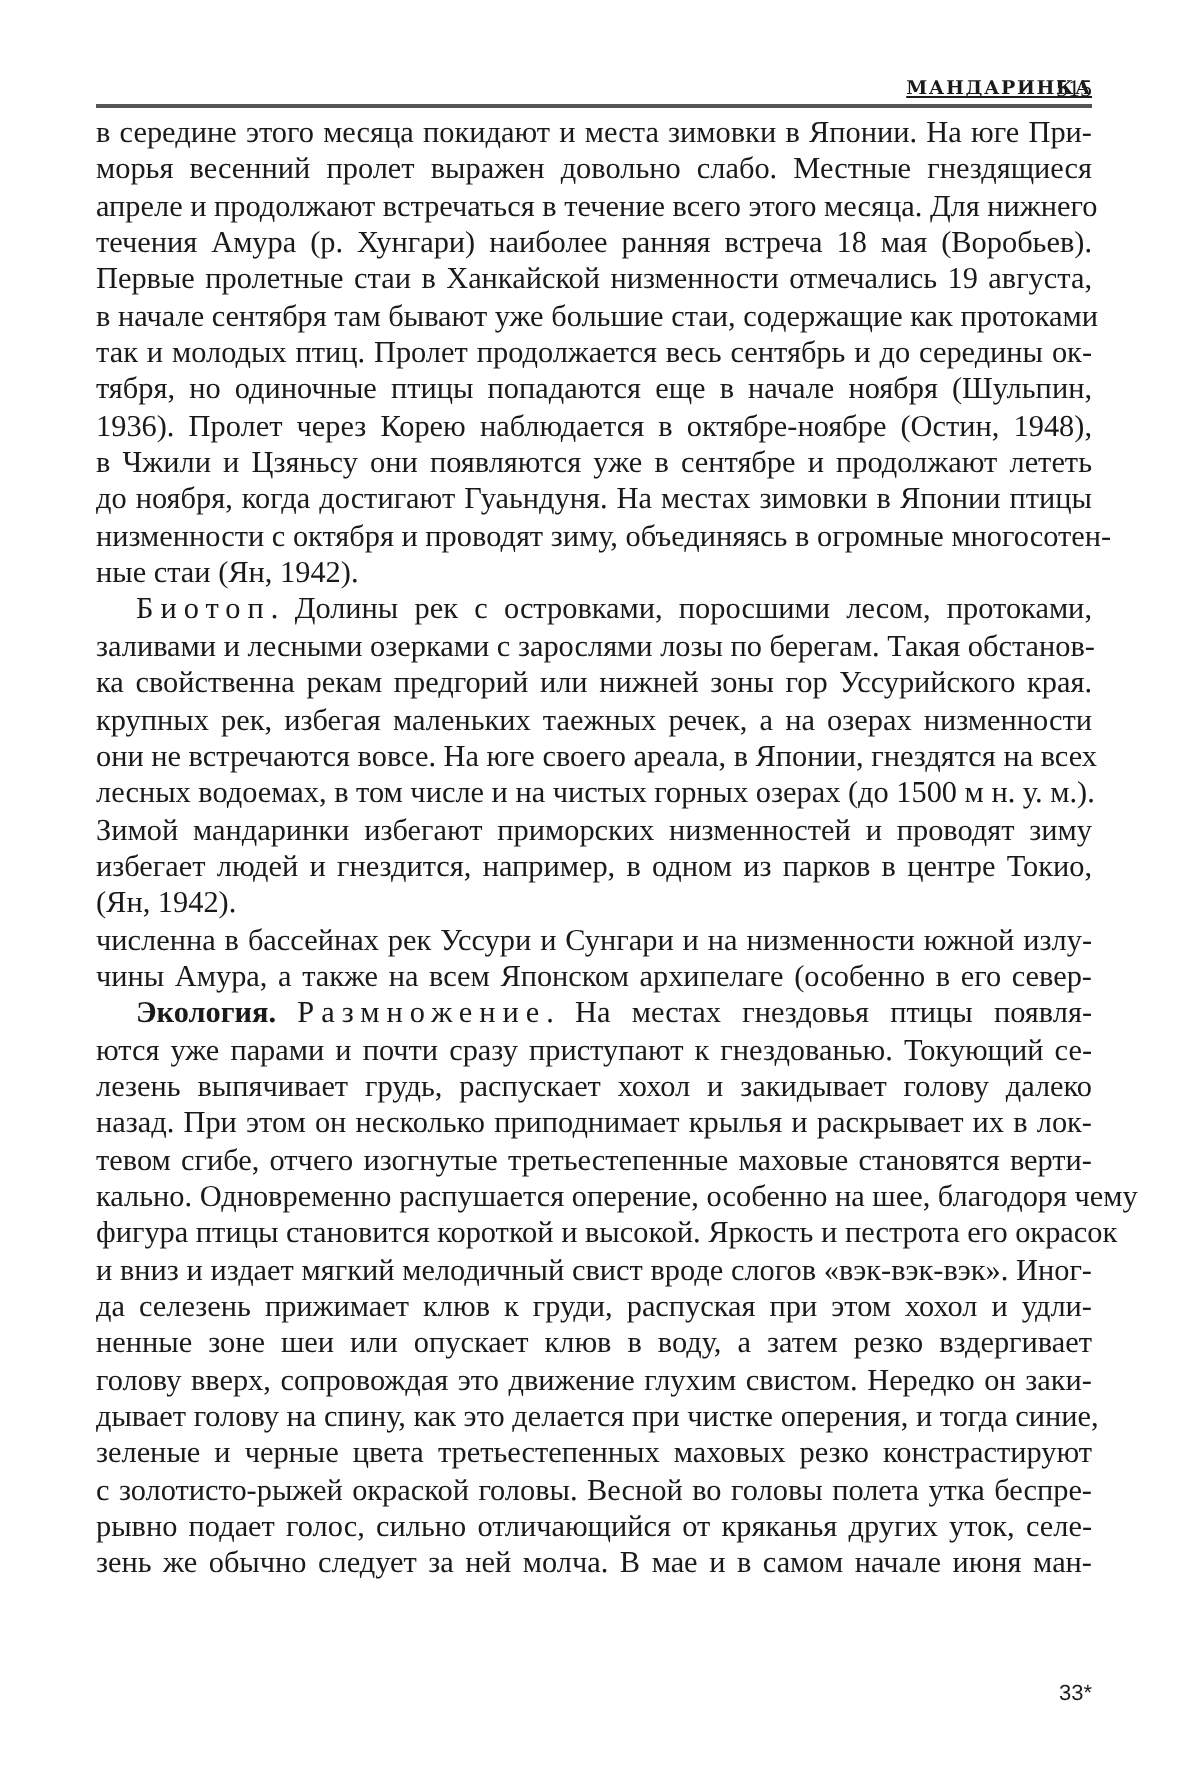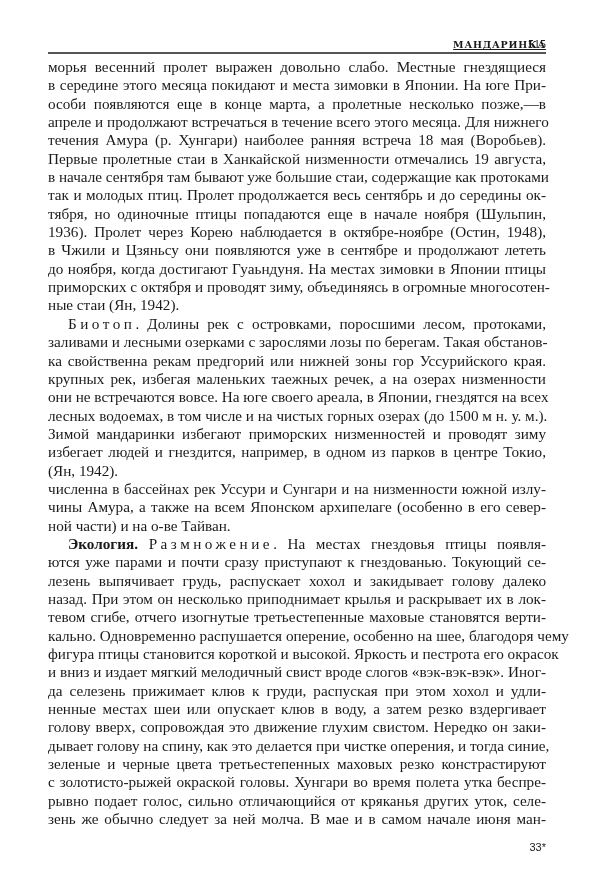--- a/index.html
+++ b/index.html
@@ -23,69 +23,67 @@
 <div class="page">
   <div class="header">
     <span class="title">МАНДАРИНКА</span>
     <span class="pnum">515</span>
   </div>
   <div class="rule"></div>
 
   <div class="body">
 
     <div>
+      <span class="ln">в середине этого месяца покидают и места зимовки в Японии. На юге При-</span>
       <span class="ln">морья весенний пролет выражен довольно слабо. Местные гнездящиеся</span>
-      <span class="ln">в середине этого месяца покидают и места зимовки в Японии. На юге При-</span>
-      <span class="ln">особи появляются еще в конце марта, а пролетные несколько позже,—в</span>
       <span class="ln">апреле и продолжают встречаться в течение всего этого месяца. Для нижнего</span>
       <span class="ln">течения Амура (р. Хунгари) наиболее ранняя встреча 18 мая (Воробьев).</span>
       <span class="ln">Первые пролетные стаи в Ханкайской низменности отмечались 19 августа,</span>
       <span class="ln">в начале сентября там бывают уже большие стаи, содержащие как протоками</span>
       <span class="ln">так и молодых птиц. Пролет продолжается весь сентябрь и до середины ок-</span>
       <span class="ln">тября, но одиночные птицы попадаются еще в начале ноября (Шульпин,</span>
       <span class="ln">1936). Пролет через Корею наблюдается в октябре-ноябре (Остин, 1948),</span>
       <span class="ln">в Чжили и Цзяньсу они появляются уже в сентябре и продолжают лететь</span>
       <span class="ln">до ноября, когда достигают Гуаьндуня. На местах зимовки в Японии птицы</span>
-      <span class="ln">приморских с октября и проводят зиму, объединяясь в огромные многосотен-</span>
+      <span class="ln">низменности с октября и проводят зиму, объединяясь в огромные многосотен-</span>
       <span class="ln last">ные стаи (Ян, 1942).</span>
     </div>
 
     <div>
       <span class="ln ind"><span class="sp">Биотоп</span><span>. Долины рек с островками, поросшими лесом, протоками,</span></span>
       <span class="ln">заливами и лесными озерками с зарослями лозы по берегам. Такая обстанов-</span>
       <span class="ln">ка свойственна рекам предгорий или нижней зоны гор Уссурийского края.</span>
       <span class="ln">крупных рек, избегая маленьких таежных речек, а на озерах низменности</span>
       <span class="ln">они не встречаются вовсе. На юге своего ареала, в Японии, гнездятся на всех</span>
       <span class="ln">лесных водоемах, в том числе и на чистых горных озерах (до 1500 м н. у. м.).</span>
       <span class="ln">Зимой мандаринки избегают приморских низменностей и проводят зиму</span>
       <span class="ln">избегает людей и гнездится, например, в одном из парков в центре Токио,</span>
       <span class="ln last">(Ян, 1942).</span>
     </div>
 
     <div>
       <span class="ln">численна в бассейнах рек Уссури и Сунгари и на низменности южной излу-</span>
       <span class="ln">чины Амура, а также на всем Японском архипелаге (особенно в его север-</span>
-      <span class="ln last">ной части) и на о-ве Тайван.</span>
     </div>
 
     <div>
       <span class="ln ind"><span class="bold">Экология.</span> <span class="sp">Размножение</span><span>. На местах гнездовья птицы появля-</span></span>
       <span class="ln">ются уже парами и почти сразу приступают к гнездованью. Токующий се-</span>
       <span class="ln">лезень выпячивает грудь, распускает хохол и закидывает голову далеко</span>
       <span class="ln">назад. При этом он несколько приподнимает крылья и раскрывает их в лок-</span>
       <span class="ln">тевом сгибе, отчего изогнутые третьестепенные маховые становятся верти-</span>
       <span class="ln">кально. Одновременно распушается оперение, особенно на шее, благодоря чему</span>
       <span class="ln">фигура птицы становится короткой и высокой. Яркость и пестрота его окрасок</span>
       <span class="ln">и вниз и издает мягкий мелодичный свист вроде слогов «вэк-вэк-вэк». Иног-</span>
       <span class="ln">да селезень прижимает клюв к груди, распуская при этом хохол и удли-</span>
-      <span class="ln">ненные местах шеи или опускает клюв в воду, а затем резко вздергивает</span>
+      <span class="ln">ненные зоне шеи или опускает клюв в воду, а затем резко вздергивает</span>
       <span class="ln">голову вверх, сопровождая это движение глухим свистом. Нередко он заки-</span>
       <span class="ln">дывает голову на спину, как это делается при чистке оперения, и тогда синие,</span>
       <span class="ln">зеленые и черные цвета третьестепенных маховых резко констрастируют</span>
-      <span class="ln">с золотисто-рыжей окраской головы. Хунгари во время полета утка беспре-</span>
+      <span class="ln">с золотисто-рыжей окраской головы. Весной во головы полета утка беспре-</span>
       <span class="ln">рывно подает голос, сильно отличающийся от кряканья других уток, селе-</span>
       <span class="ln">зень же обычно следует за ней молча. В мае и в самом начале июня ман-</span>
 
     </div>
   </div>
 </div>
 
 <div class="footer">33*</div>
 
 </body></html>

